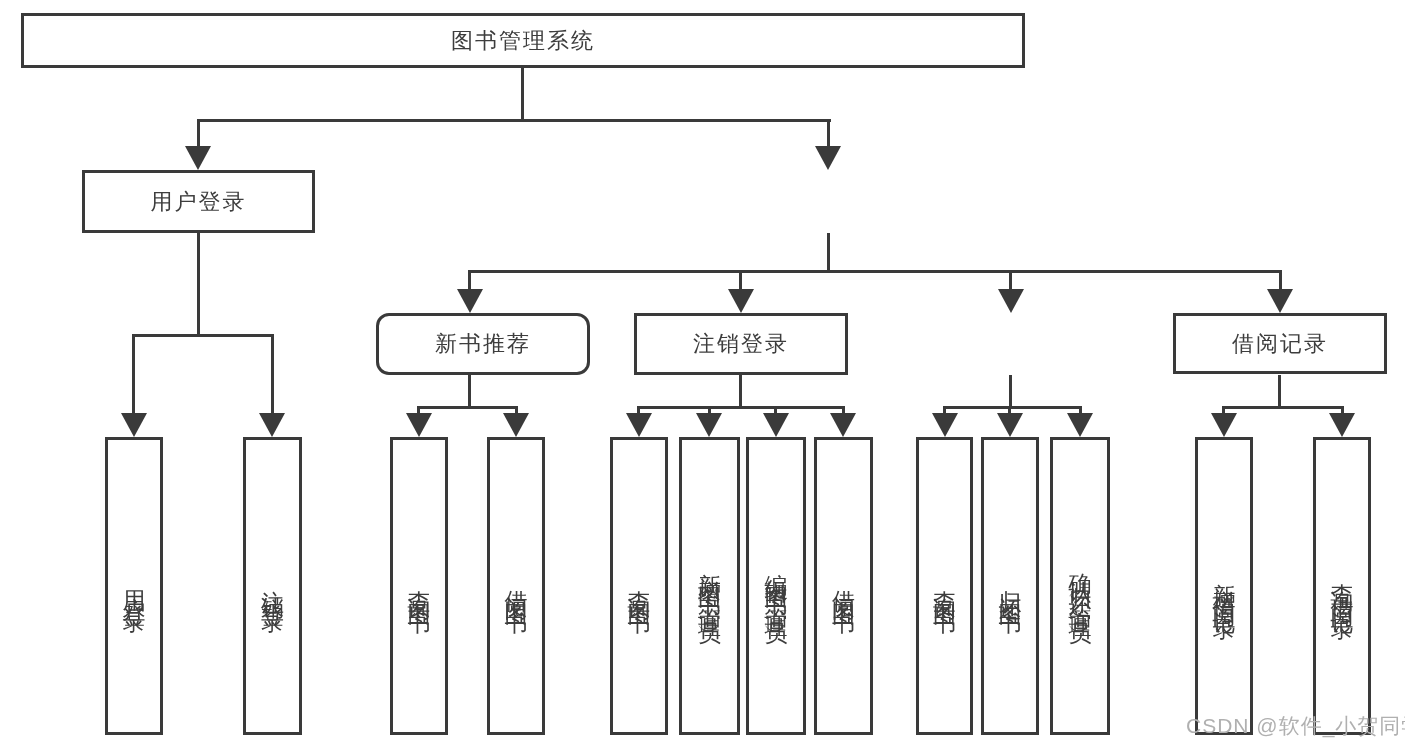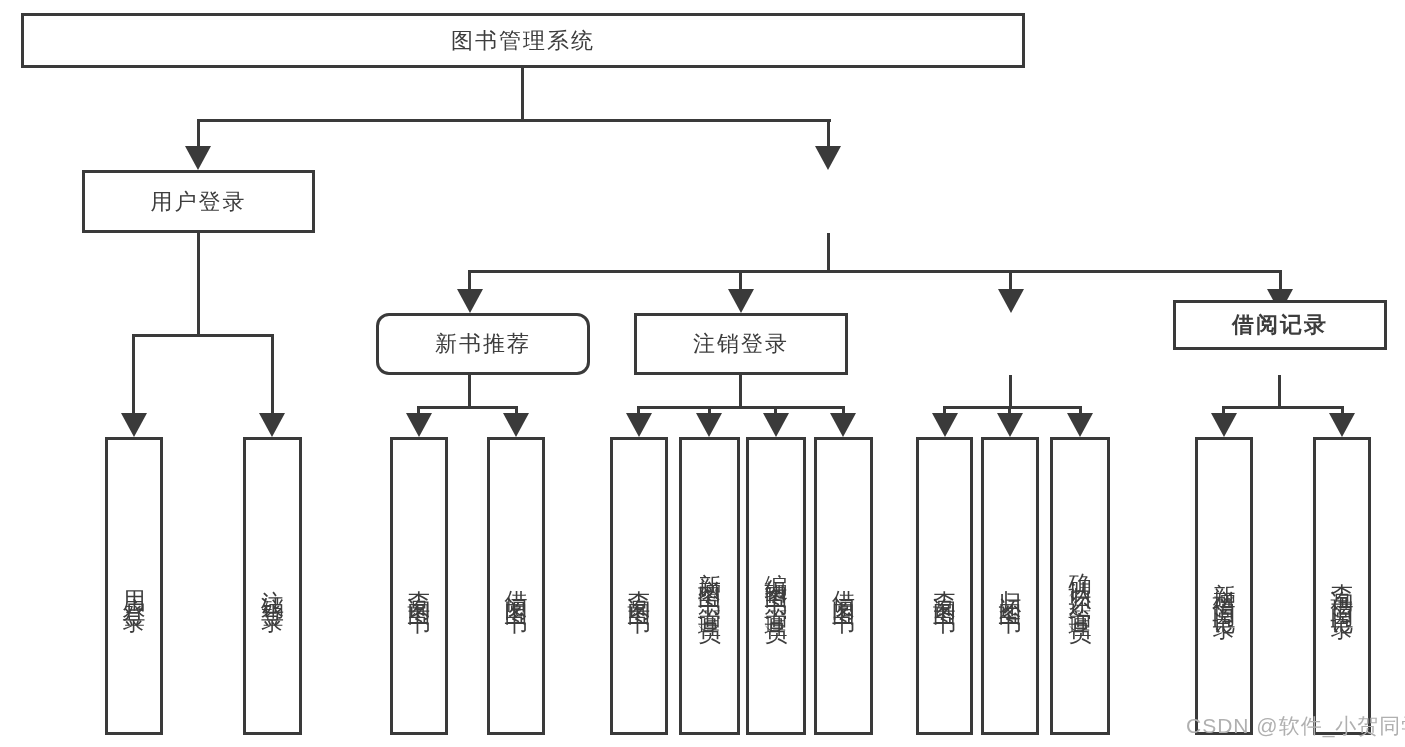--- a/index.html
+++ b/index.html
@@ -93,21 +93,21 @@
   <div class="arrow" style="left:998px; top:289px;"></div>
   <div class="vl" style="left:1279px; top:270px; height:22px;"></div>
   <div class="arrow" style="left:1267px; top:289px;"></div>
 
   <div class="node" style="left:376px; top:313px; width:214px; height:62px;border-radius:13px;">
     <span>新书推荐</span>
   </div>
   <div class="node" style="left:634px; top:313px; width:214px; height:62px;">
     <span>注销登录</span>
   </div>
-  <div class="node" style="left:1173px; top:300px; width:214px; height:50px;font-weight:bold;">
+  <div class="node" style="left:1173px; top:313px; width:214px; height:61px;">
     <span>借阅记录</span>
   </div>
 
   <div class="vl" style="left:468px; top:375px; height:34px;"></div>
   <div class="hl" style="left:417px; top:406px; width:101px;"></div>
   <div class="vl" style="left:417px; top:406px; height:12px;"></div>
   <div class="arrow" style="left:406px; top:413px;"></div>
   <div class="vl" style="left:515px; top:406px; height:12px;"></div>
   <div class="arrow" style="left:503px; top:413px;"></div>
 

